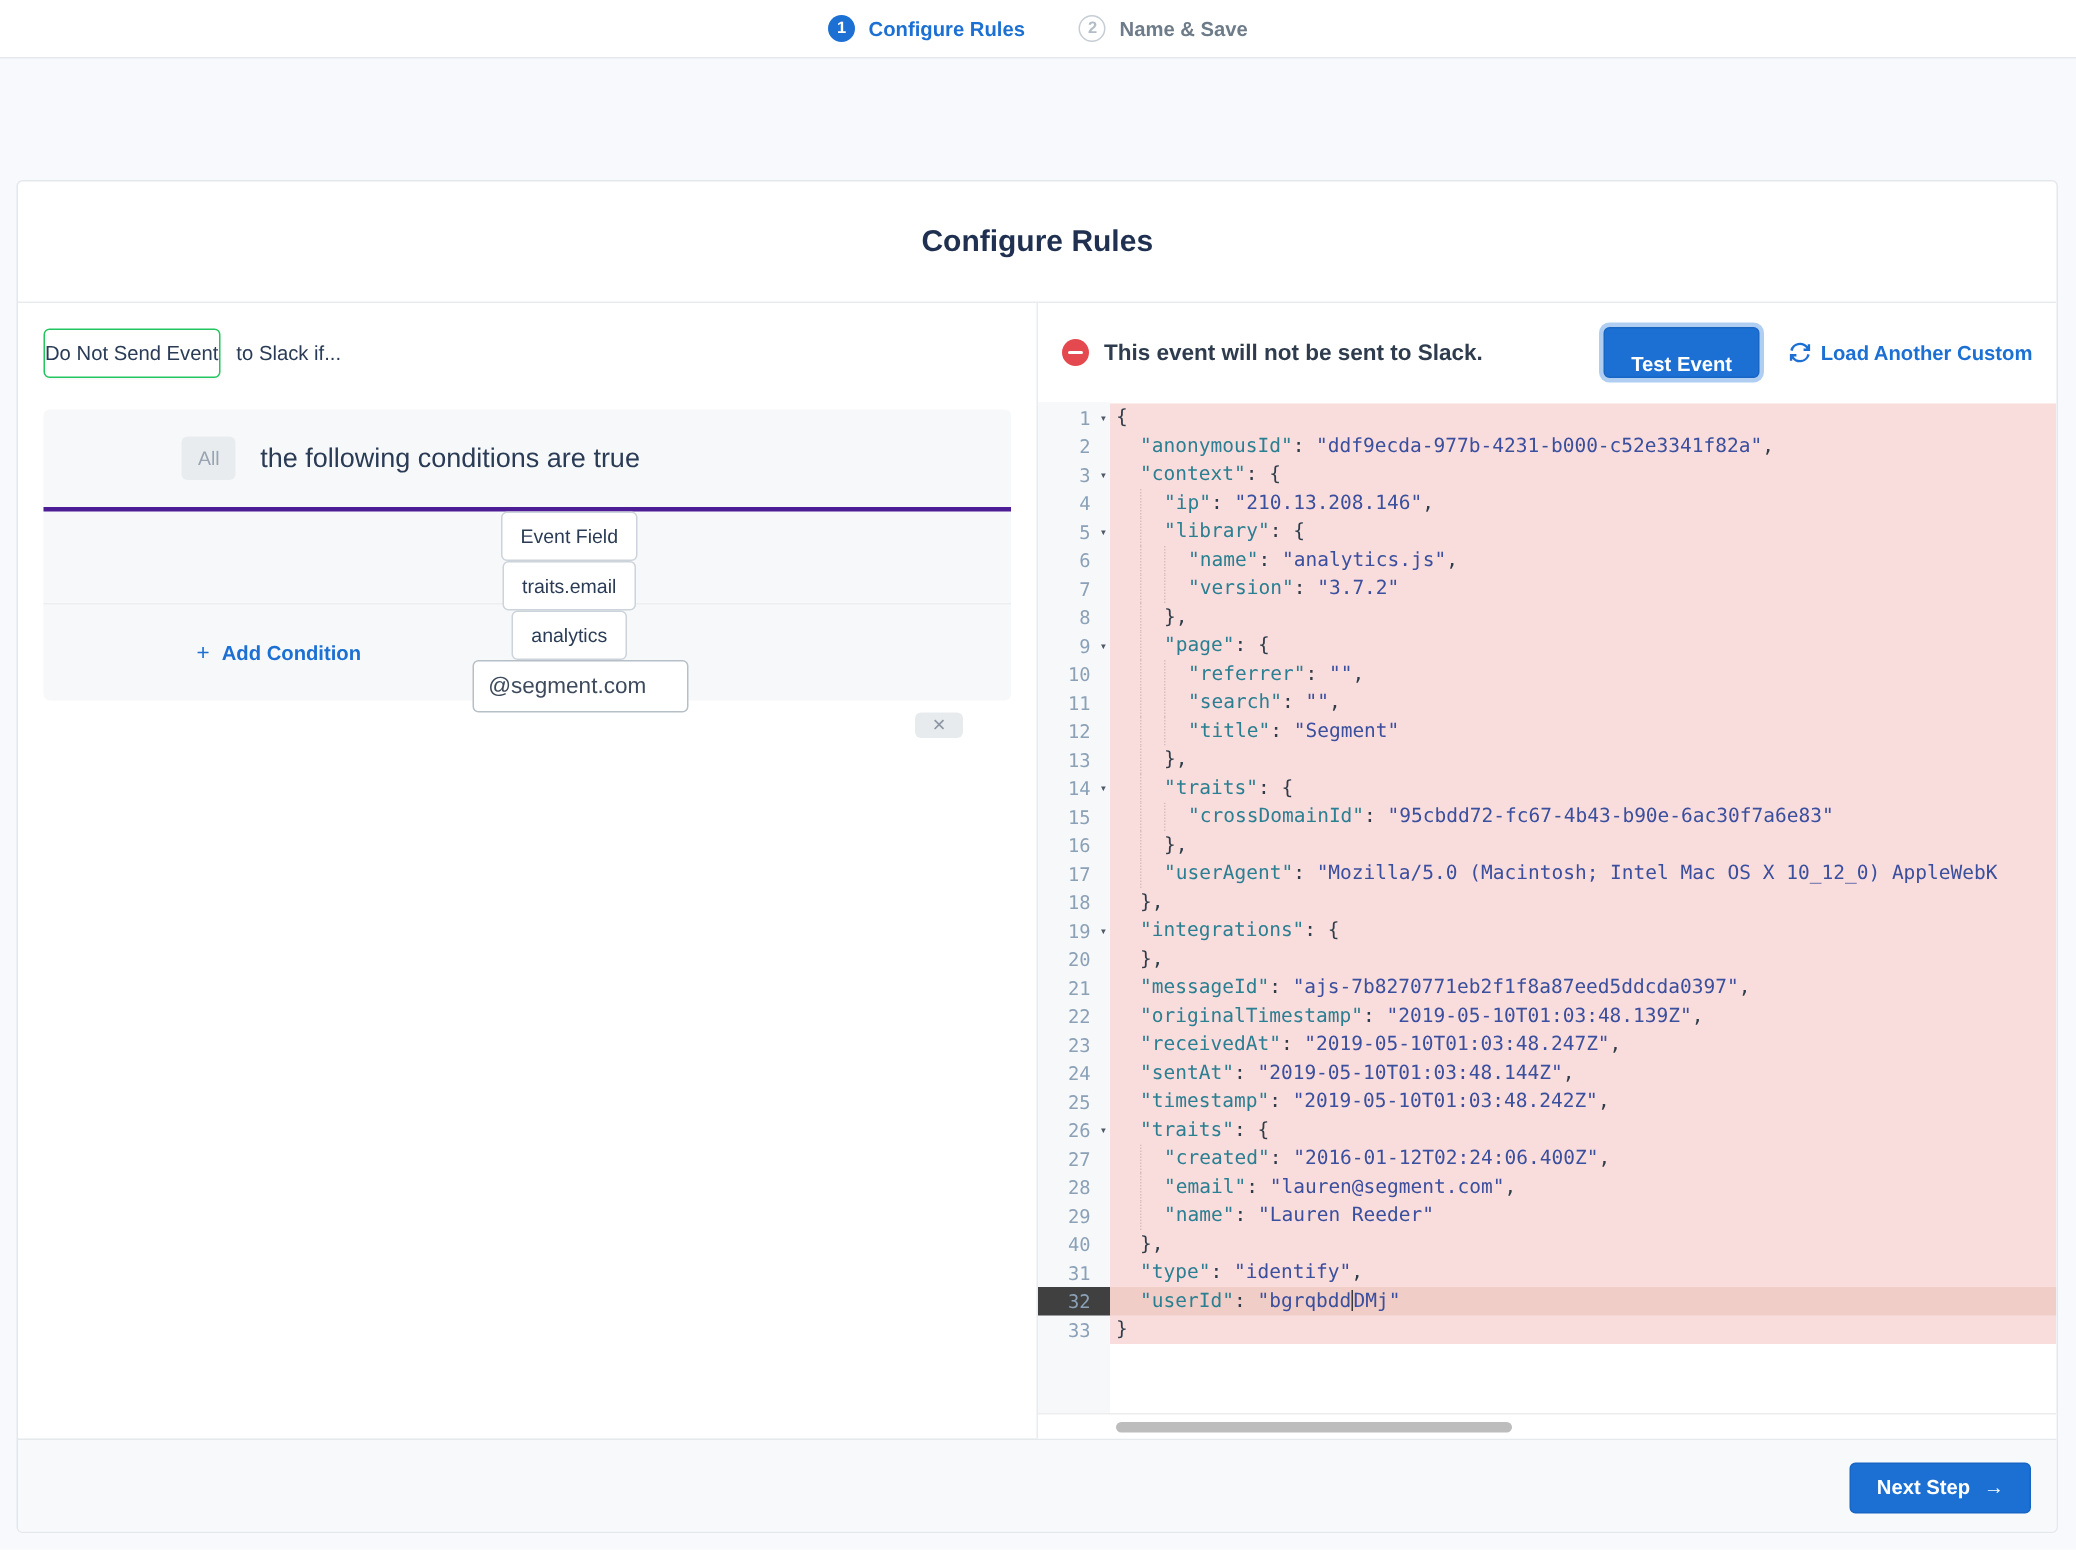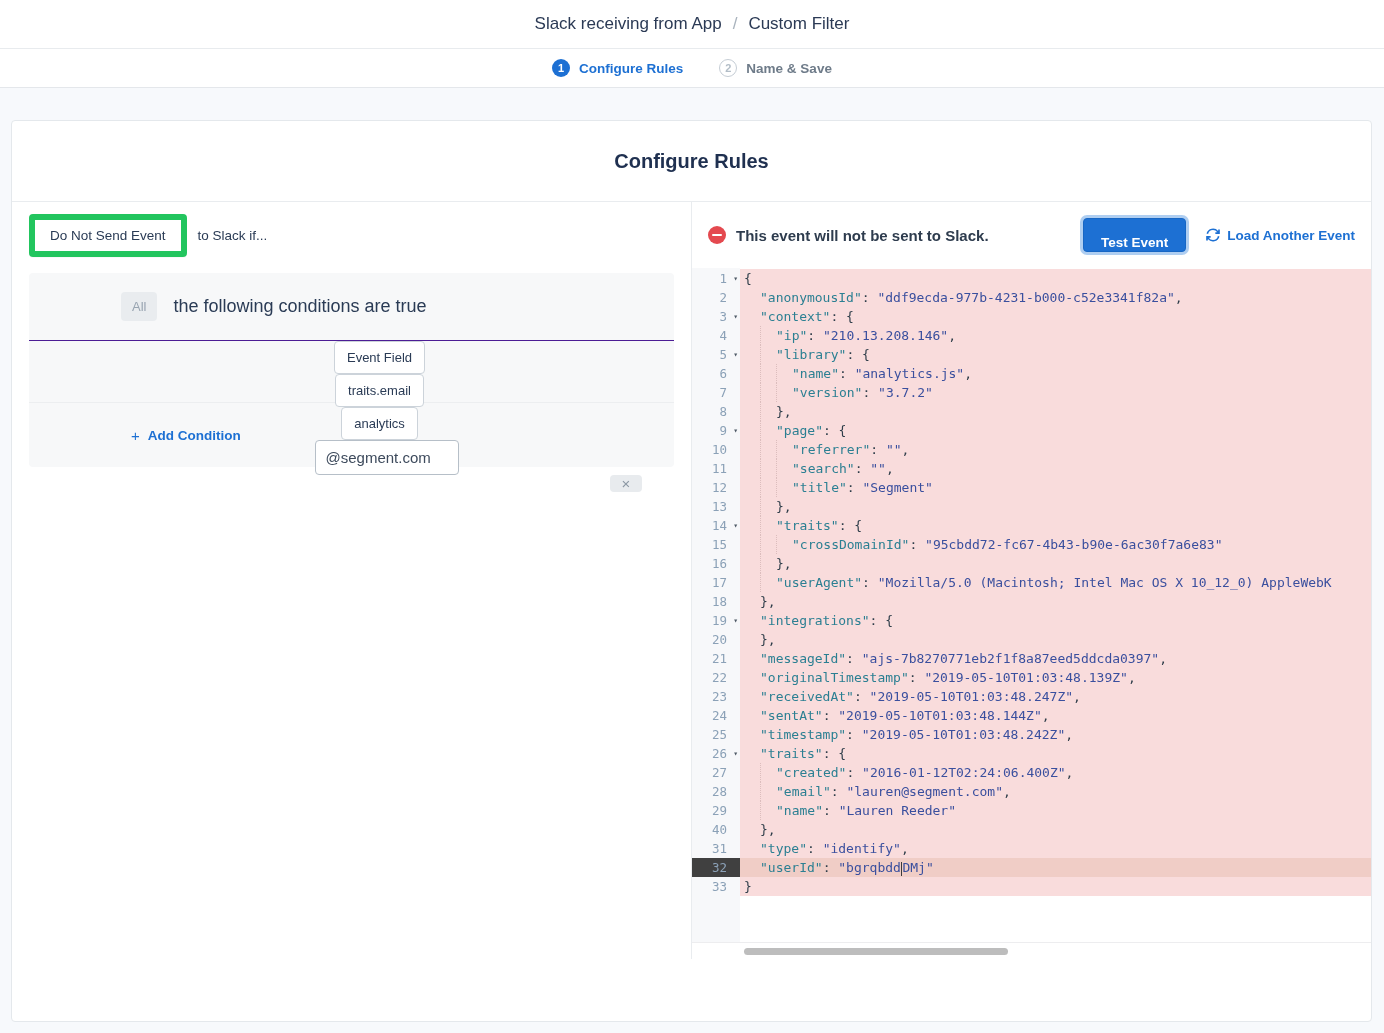--- a/index.html
+++ b/index.html
@@ -27,27 +27,27 @@
   
   .card { position:absolute; left:11px; top:120px; width:1361px; height:902px;
           background:#fff; border:1px solid #e4e8ec; border-radius:4px; overflow:hidden; }
   .card-title { height:81px; display:flex; align-items:center; justify-content:center;
                 font-size:20px; font-weight:600; color:#1f3050; border-bottom:1px solid #e9ecef; }
   .card-body { display:flex; height:757px; }
 
   
   .left-panel { width:680px; border-right:1px solid #e9ecef; }
   .panel-head { height:66px; display:flex; align-items:center; padding-left:17px; }
-  .btn-outline { background:#fff; border:6px solid #22c55e; border-radius:4px; color:#2a3b55;
-                 font-size:13.5px; font-weight:500; padding:8px 15px; cursor:pointer;
+  .btn-outline { background:#fff; border:1px solid #22c55e; border-radius:4px; color:#2a3b55;
+                 font-size:13.5px; font-weight:500; padding:8px 0; cursor:pointer;
                  box-shadow:0 1px 1px rgba(0,0,0,0.03); font-family:inherit; }
   .head-suffix { margin-left:11px; font-size:13.5px; color:#2a3b55; }
   .cond-group { margin:5px 17px 0 17px; background:#f7f8f9; border-radius:4px; }
   .cond-row1 { height:68px; display:flex; align-items:center; padding-left:92px;
-               border-bottom:1px solid #4c1d95; }
+               border-bottom:3px solid #4c1d95; }
   .chip { background:#e9ecef; color:#98a4b1; border-radius:4px; padding:7px 11px;
           font-size:13px; }
   .cond-label { margin-left:16px; font-size:18px; color:#2a3b55; }
   .cond-row2 { height:62px; display:flex; align-items:center; padding:0 32px 0 102px;
                border-bottom:1px solid #eceef0;flex-direction:column; }
   .pill-btn { background:#fff; border:1px solid #ccd3da; border-radius:4px; color:#2a3b55;
               font-size:13px; font-weight:500; padding:8px 12px; margin-right:14px;
               cursor:pointer; font-family:inherit; }
   .value-input { width:144px; border:1px solid #b6bfc8; border-radius:4px; padding:8px 10px;
                  font-size:15px; color:#3d4a5c; font-family:inherit; }
@@ -101,25 +101,20 @@
   
   .card-footer { height:64px; border-top:1px solid #e6e9ec; background:#f8f9fb;
                  display:flex; align-items:center; justify-content:flex-end; padding-right:17px; }
   .next-btn { display:flex; align-items:center; gap:9px; }
 </style>
 </head>
 <body>
 
 <div class="page">
 
-  <div class="topbar">
-    <span>Slack receiving from App</span>
-    <span class="crumb-sep">/</span>
-    <span>Custom Filter</span>
-  </div>
 
   <div class="stepbar">
     <div class="step step-active">
       <span class="step-circle">1</span>
       <span>Configure Rules</span>
     </div>
     <div class="step step-idle">
       <span class="step-circle">2</span>
       <span>Name &amp; Save</span>
     </div>
@@ -168,21 +163,21 @@
             </span>
           <span class="status-text">This event will not be sent to Slack.</span>
           <div class="head-actions">
             <button class="btn-primary focus-ring">Test Event</button>
             <button class="link-btn">
               <span style="display:flex;">
                 <svg width="14" height="14" viewBox="0 0 16 16">
                     <path fill="#1d70d3" d="M8 2.2a5.8 5.8 0 0 1 4.9 2.7h-2.2v1.9h5.1V1.7h-1.9v1.6A7.7 7.7 0 0 0 .6 6.2l1.8.6A5.8 5.8 0 0 1 8 2.2zM8 13.8a5.8 5.8 0 0 1-4.9-2.7h2.2V9.2H.2v5.1h1.9v-1.6a7.7 7.7 0 0 0 13.3-2.9l-1.8-.6A5.8 5.8 0 0 1 8 13.8z"></path>
                   </svg>
               </span>
-              <span>Load Another Event</span>
+              <span>Load Another Custom</span>
             </button>
           </div>
         </div>
 
         <div class="code-wrap">
           <div class="gutter">
               <div class="gl">1<span class="fold">▾</span></div>
               <div class="gl">2</div>
               <div class="gl">3<span class="fold">▾</span></div>
               <div class="gl">4</div>
@@ -254,15 +249,21 @@
               </div>
           </div>
         </div>
 
         <div class="code-scroll">
           <div class="scroll-thumb"></div>
         </div>
       </div>
     </div>
 
+    <div class="card-footer">
+      <button class="btn-primary next-btn">
+        <span>Next Step</span>
+        <span>→</span>
+      </button>
+    </div>
   </div>
 
 </div>
 
 </body></html>

